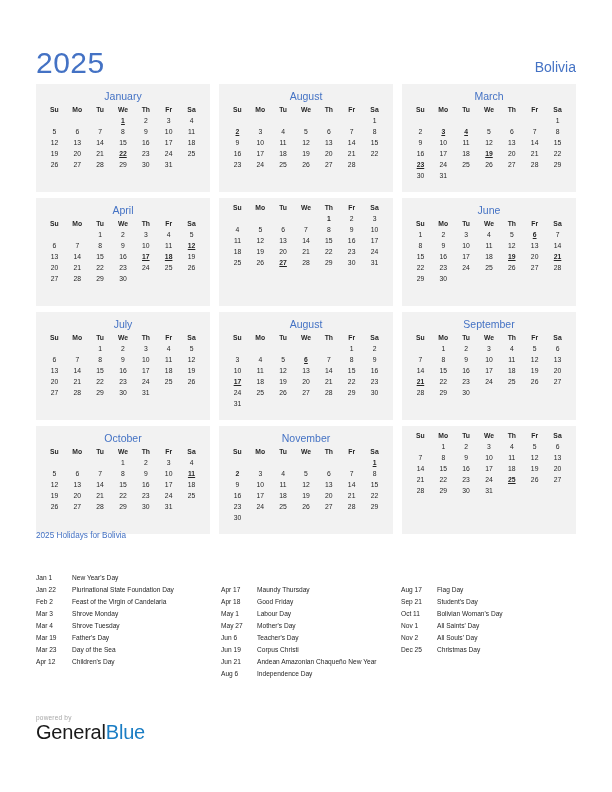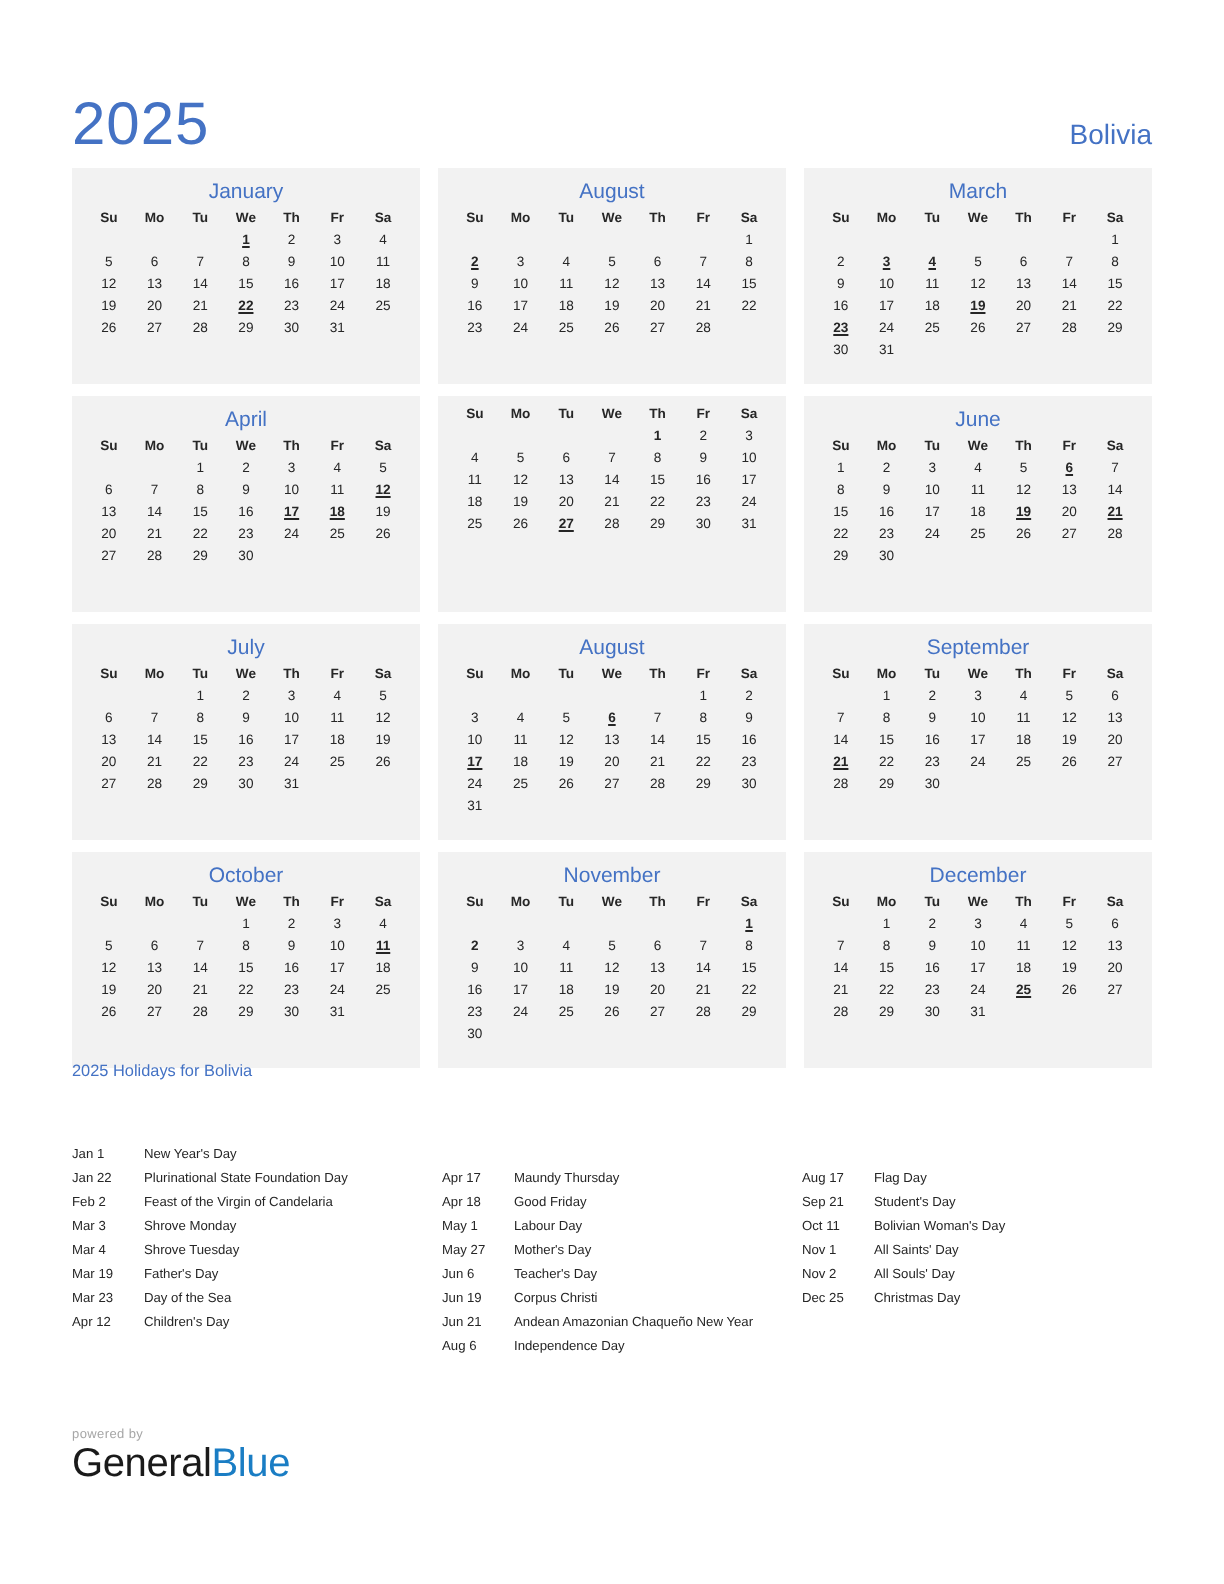--- a/index.html
+++ b/index.html
@@ -880,21 +880,20 @@
               <td>&nbsp;</td>
               <td>&nbsp;</td>
               <td>&nbsp;</td>
               <td>&nbsp;</td>
               <td>&nbsp;</td>
             </tr>
           </tbody>
         </table>
       </div>
       <div class="month">
-        <div class="month-name">December</div>
         <table class="month-table">
           <thead>
             <tr>
               <th>Su</th>
               <th>Mo</th>
               <th>Tu</th>
               <th>We</th>
               <th>Th</th>
               <th>Fr</th>
               <th>Sa</th>

